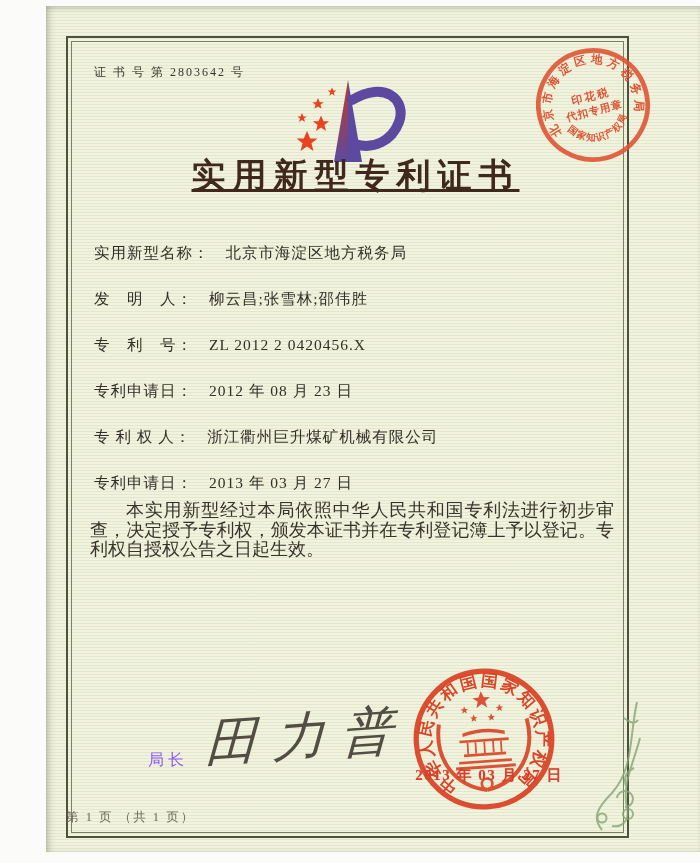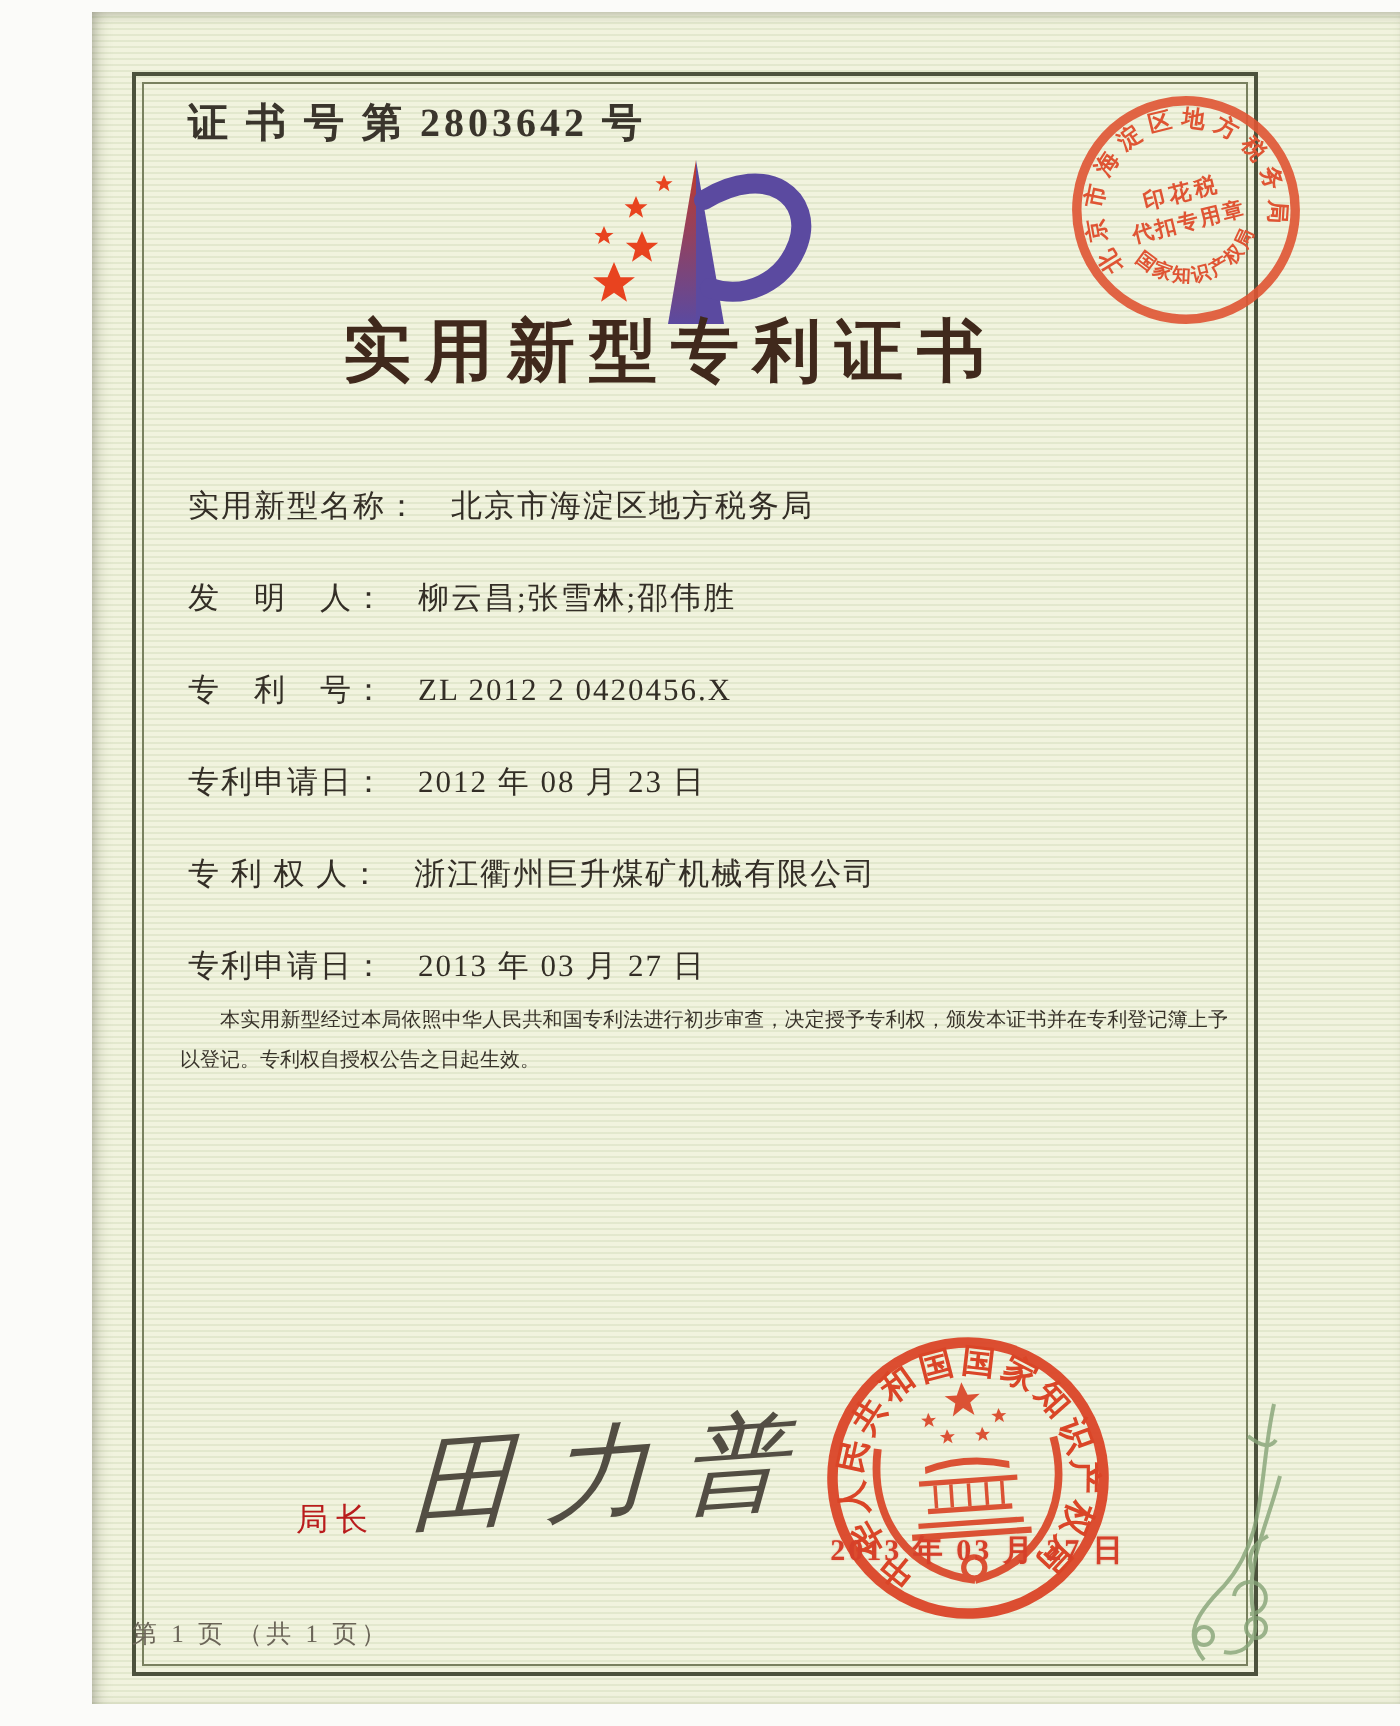--- a/index.html
+++ b/index.html
@@ -20,43 +20,44 @@
   }
   
   .frame{
     position:absolute;left:66px;top:36px;width:563px;height:802px;
     border:2.5px solid #4c523c;
     outline:1px solid #79815f;
     outline-offset:-6px;
     box-sizing:border-box;
   }
   .certno{
-    position:absolute;left:94px;top:48px;
-    font-size:20px;letter-spacing:2px;color:#3a352c;font-weight:700;
+    position:absolute;left:94px;top:64px;
+    font-size:12px;letter-spacing:2px;color:#3a352c;font-weight:400;
   }
   .logo{position:absolute;left:283px;top:78px;width:134px;height:90px;}
   .title{
-    position:absolute;left:54px;top:153px;width:563px;
+    position:absolute;left:74px;top:153px;width:563px;
     text-align:center;font-size:34px;font-weight:bold;color:#40291c;
     letter-spacing:7px;
+    text-decoration:underline;
   }
   .row{
     position:absolute;left:94px;width:510px;height:22px;
     font-size:15.5px;color:#332e26;font-weight:500;letter-spacing:1px;
     white-space:nowrap;
   }
   .row .lab{margin-right:16px;}
   .bodytext{
     position:absolute;left:90px;top:501px;width:524px;
-    font-size:10px;line-height:19.5px;color:#38332a;text-align:justify;
+    font-size:18px;line-height:19.5px;color:#38332a;text-align:justify;
   }
   .bodytext p{margin:0;text-indent:2em;}
   .sig-title{
     position:absolute;left:148px;top:750px;
-    font-size:16px;letter-spacing:4px;color:#b91c1c;
+    font-size:16px;letter-spacing:4px;color:#8b5cf6;
   }
   .sig-name{
     position:absolute;left:205px;top:702px;
     font-size:52px;letter-spacing:16px;color:#3e382f;
     font-style:italic;transform:rotate(-4deg) skewX(-6deg);opacity:.88;
     font-family:"Liberation Serif","DejaVu Serif",serif;
   }
   .stamp-tax{position:absolute;left:530px;top:42px;width:126px;height:126px;transform:rotate(-14deg);}
   .seal-office{position:absolute;left:396px;top:651px;width:176px;height:176px;transform:rotate(-4deg);}
   .seal-date{

